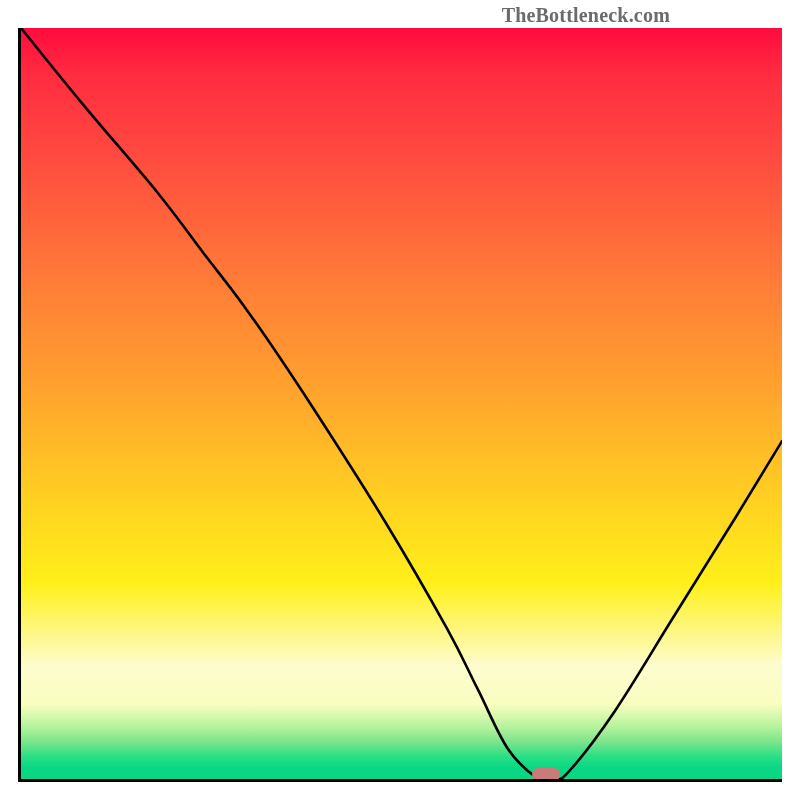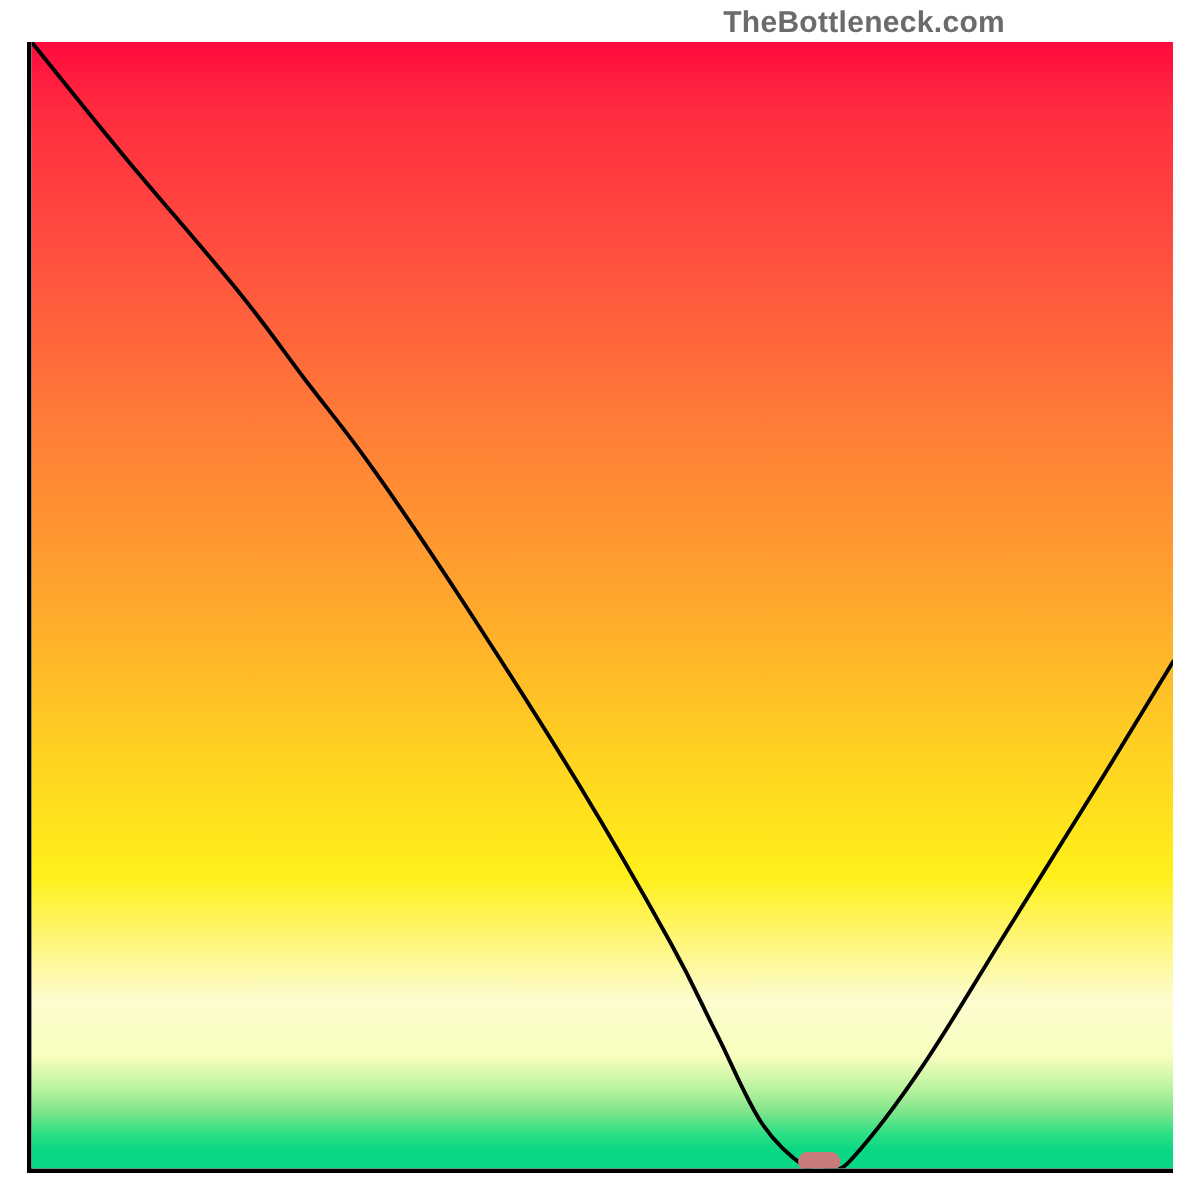--- a/index.html
+++ b/index.html
@@ -8,20 +8,21 @@
     width: 800px;
     height: 800px;
     overflow: hidden;
     background: #ffffff;
     font-family: Arial, Helvetica, sans-serif;
   }
   .stage {
     position: relative;
     width: 680px;
     height: 800px;
+    font-family: Liberation Serif, serif;
   }
   .watermark {
     position: absolute;
     top: 4px;
     right: 10px;
     font-size: 20px;
     font-weight: 600;
     color: #6b6b6b;
     letter-spacing: 0.2px;
     z-index: 5;

